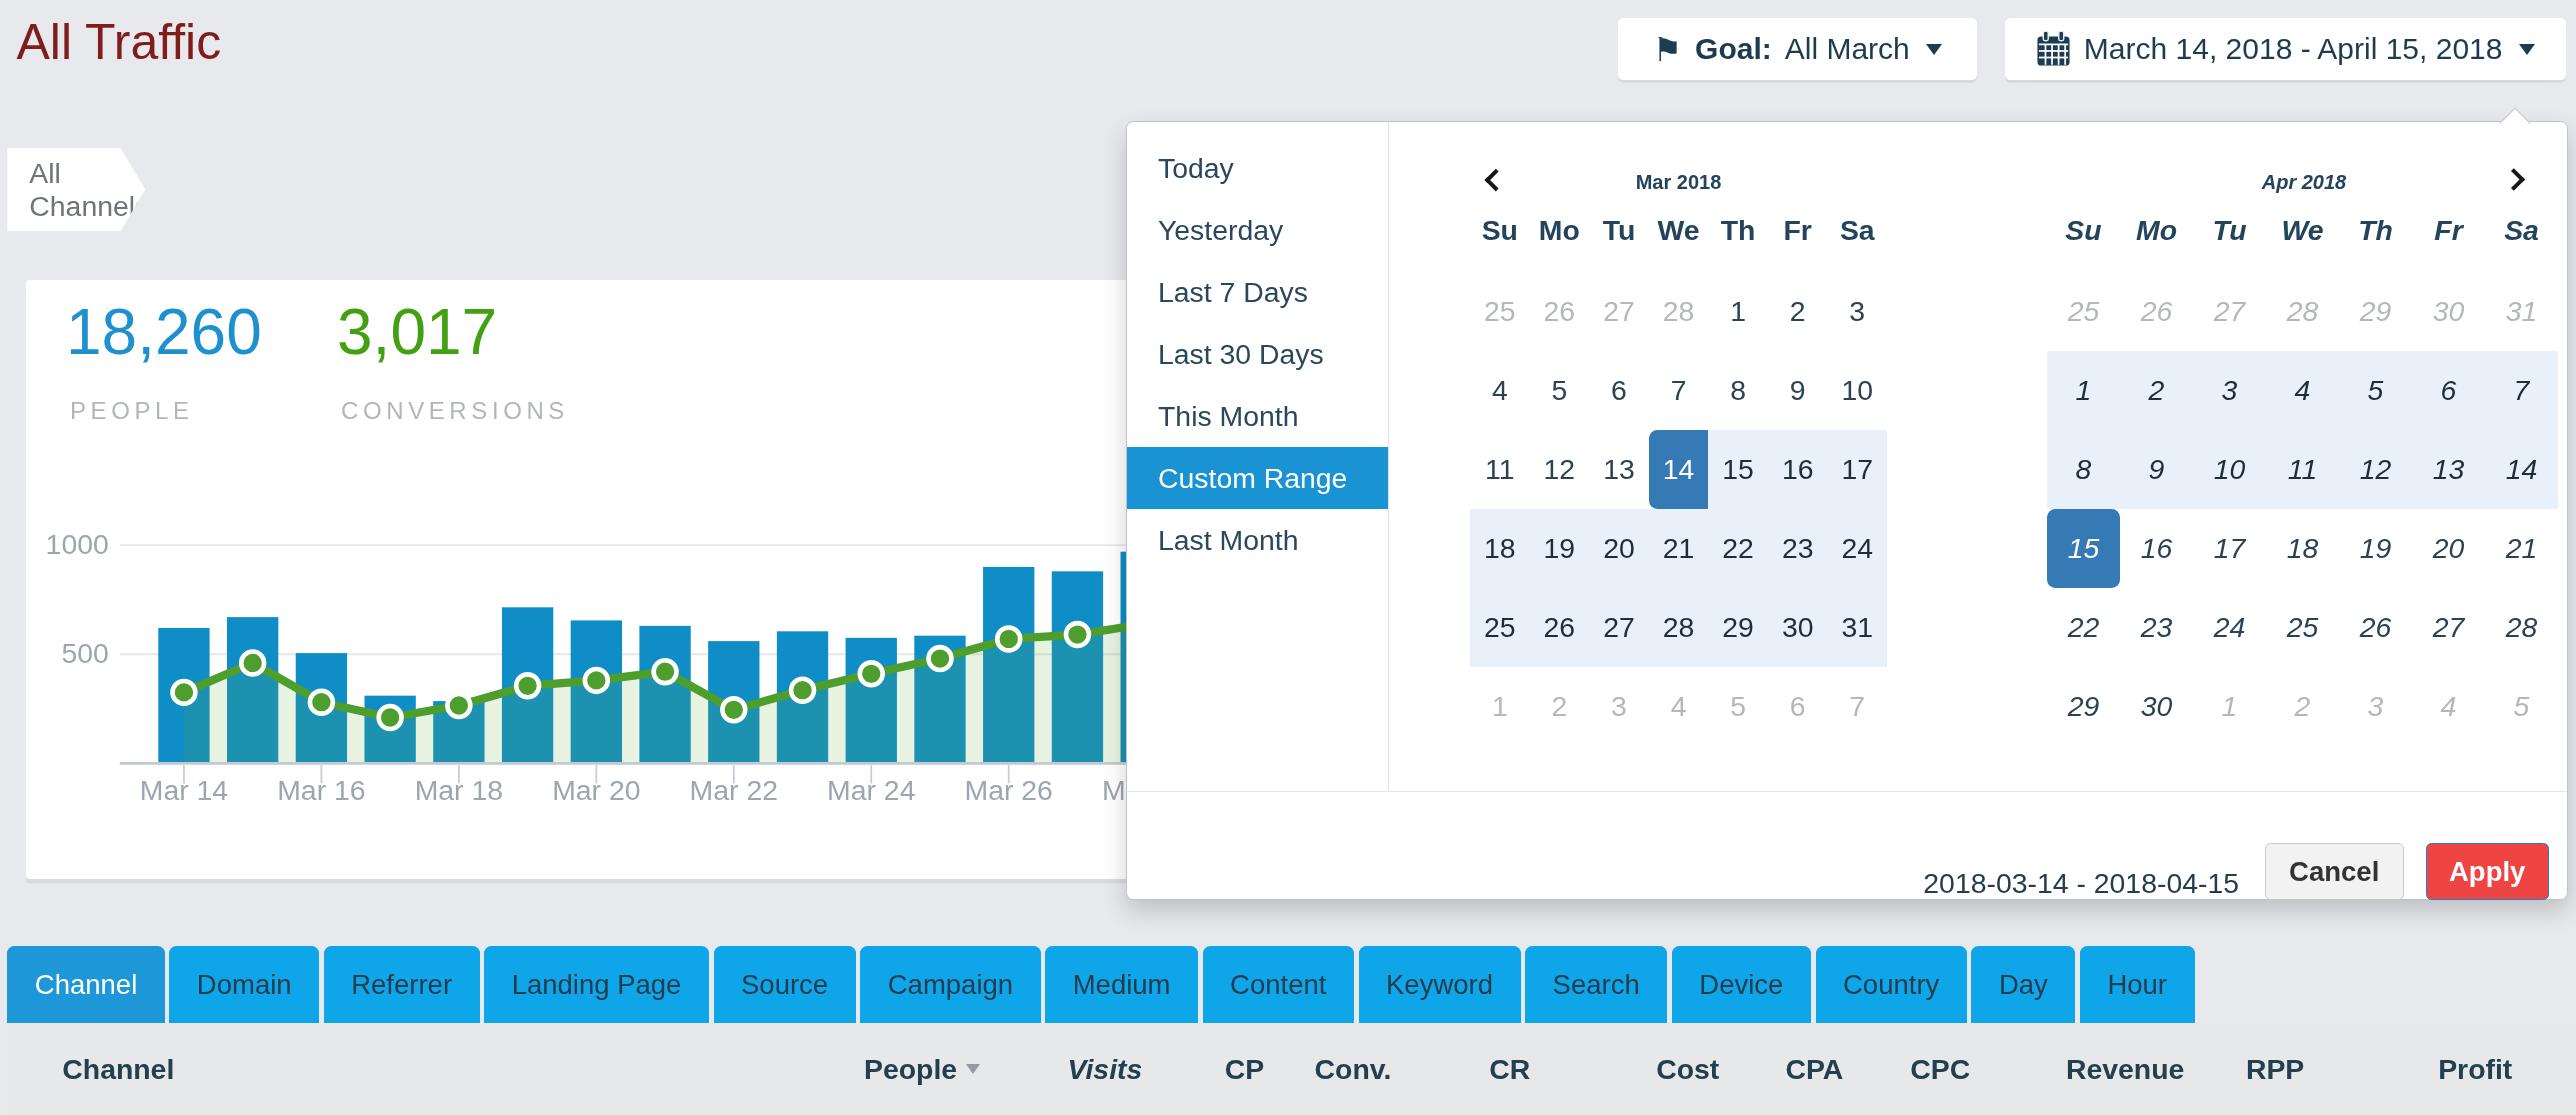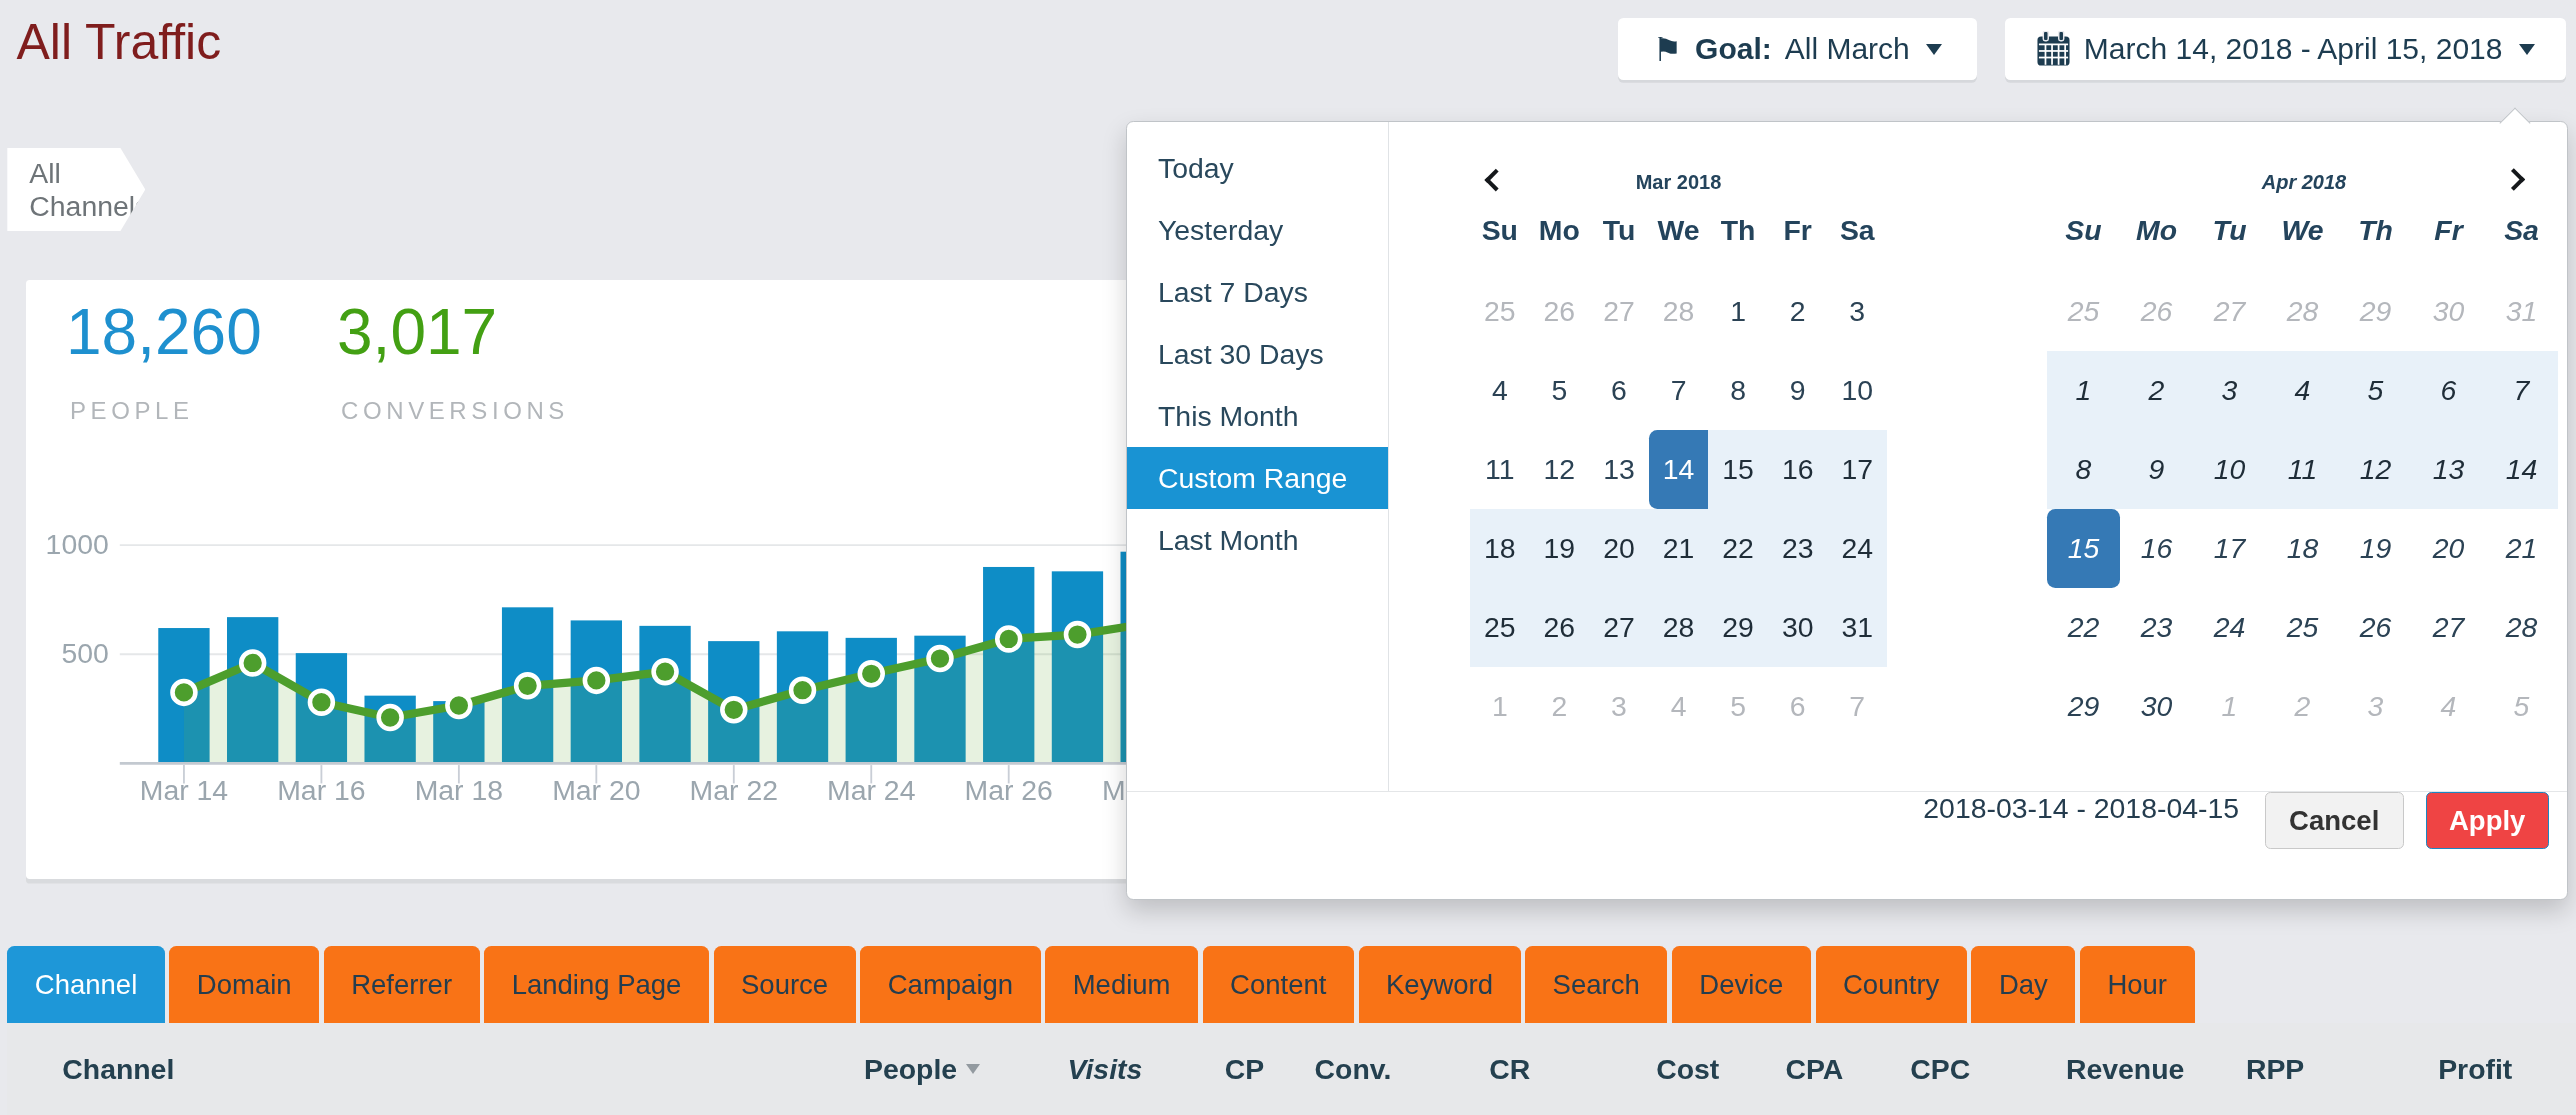--- a/index.html
+++ b/index.html
@@ -60,30 +60,30 @@
   .d-r { background:#e8f1f9; color:#1f2d38; }
   .d-ss { background:#3579b5; color:#fff; border-radius:8.3px 0 0 8.3px; }
   .d-se { background:#3579b5; color:#fff; border-radius:8.3px; }
 
   .chev { position:absolute; top:50px; width:15.6px; height:15.6px;
           border-left:4.6px solid #15181b; border-bottom:4.6px solid #15181b; cursor:pointer; }
   #cal-prev { left:361px;  transform:rotate(45deg); }
   #cal-next { left:1379px; transform:rotate(-135deg); }
 
   #dd-footer { left:0; top:669px; width:1440px; height:109px; border-top:0.9px solid #e4e6e8;
-               display:flex; align-items:flex-start; justify-content:flex-end; padding-right:18.3px; gap:22px; }
+               display:flex; align-items:flex-end; justify-content:flex-end; padding-right:18.3px; gap:22px; }
   #range-text { font-size:28.4px; color:#243c4e; margin-right:3.7px; }
   .btn { height:57px; border-radius:5.5px; font-size:27.5px; font-weight:bold; display:flex;
          align-items:center; justify-content:center; cursor:pointer; }
   #cancel-btn { width:139px; background:#f2f2f2; border:0.9px solid #c9c9c9; color:#333; }
   #apply-btn  { width:123px; background:#ef4444; border:0.9px solid #1a86c2; color:#fff; }
 
   
   #tabs { left:7.3px; top:946px; display:flex; gap:4.6px; }
-  .tab { height:77px; line-height:77px; padding:0 27.5px; background:#f97316; color:#253d4e;
+  .tab { height:77px; line-height:77px; padding:0 27.5px; background:#0ea5e9; color:#253d4e;
          font-size:27.5px; border-radius:7.3px 7.3px 0 0; cursor:pointer; white-space:nowrap; }
   .tab.active { background:#1e97d8; color:#fff; }
 
   
   #table-header { left:7.3px; top:1023px; width:2569px; height:92px; background:#e7e8ea;
                   display:flex; align-items:center; padding:0 64px 0 55px;
                   font-size:28.4px; font-weight:bold; color:#24404f; }
   .th { text-align:right; cursor:pointer; }
   .th-first { flex:1; text-align:left; }
   .th-people { display:flex; align-items:center; justify-content:flex-end; gap:9.2px; }

